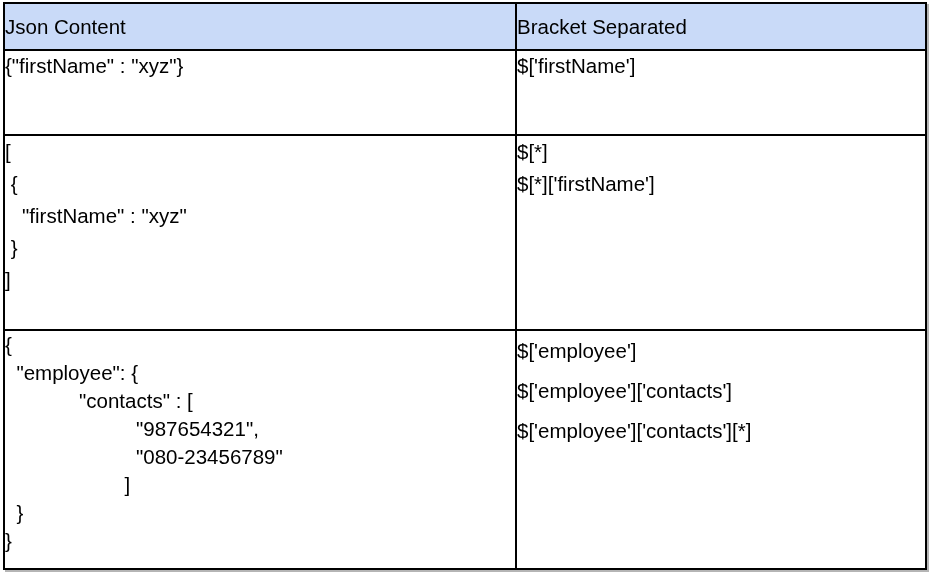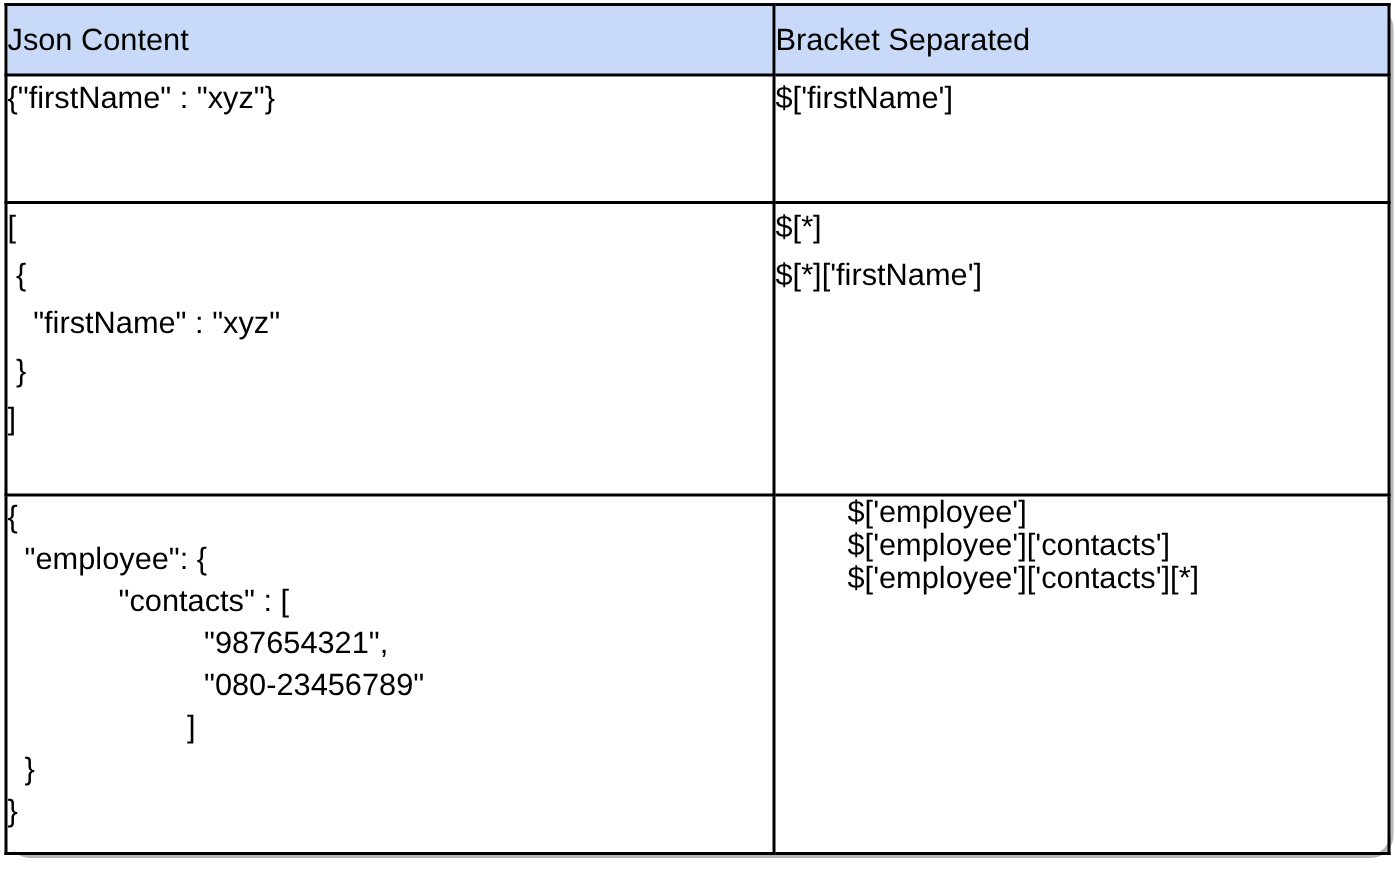--- a/index.html
+++ b/index.html
@@ -20,21 +20,20 @@
   }
   table.doc-table {
     position: absolute;
     left: 3px;
     top: 2px;
     width: 922px;
     border-collapse: collapse;
     table-layout: fixed;
     background: #ffffff;
     box-shadow: 2px 2px 0 rgba(120,120,120,0.55);
-    border-radius: 15px;
   }
   table.doc-table td,
   table.doc-table th {
     border: 2px solid #000000;
     vertical-align: top;
     padding: 0;
     overflow: hidden;
   }
   
   table.doc-table th {
@@ -55,21 +54,21 @@
     font-family: "Liberation Sans", "DejaVu Sans", sans-serif;
     font-size: 20.5px;
     white-space: pre;
   }
   tr.row-1 { height: 85px; }
   tr.row-2 { height: 195px; }
   tr.row-3 { height: 239px; }
   tr.row-1 pre.code { line-height: 30px; }
   tr.row-2 pre.code { line-height: 32px; }
   tr.row-3 td.cell-json pre.code    { line-height: 28px; }
-  tr.row-3 td.cell-bracket pre.code { line-height: 22px; padding-left: 48px; }
+  tr.row-3 td.cell-bracket pre.code { line-height: 40px; }
 </style>
 </head>
 <body>
 
 <div class="stage">
   <table class="doc-table">
     <colgroup>
       <col style="width:512px">
       <col style="width:410px">
     </colgroup>

